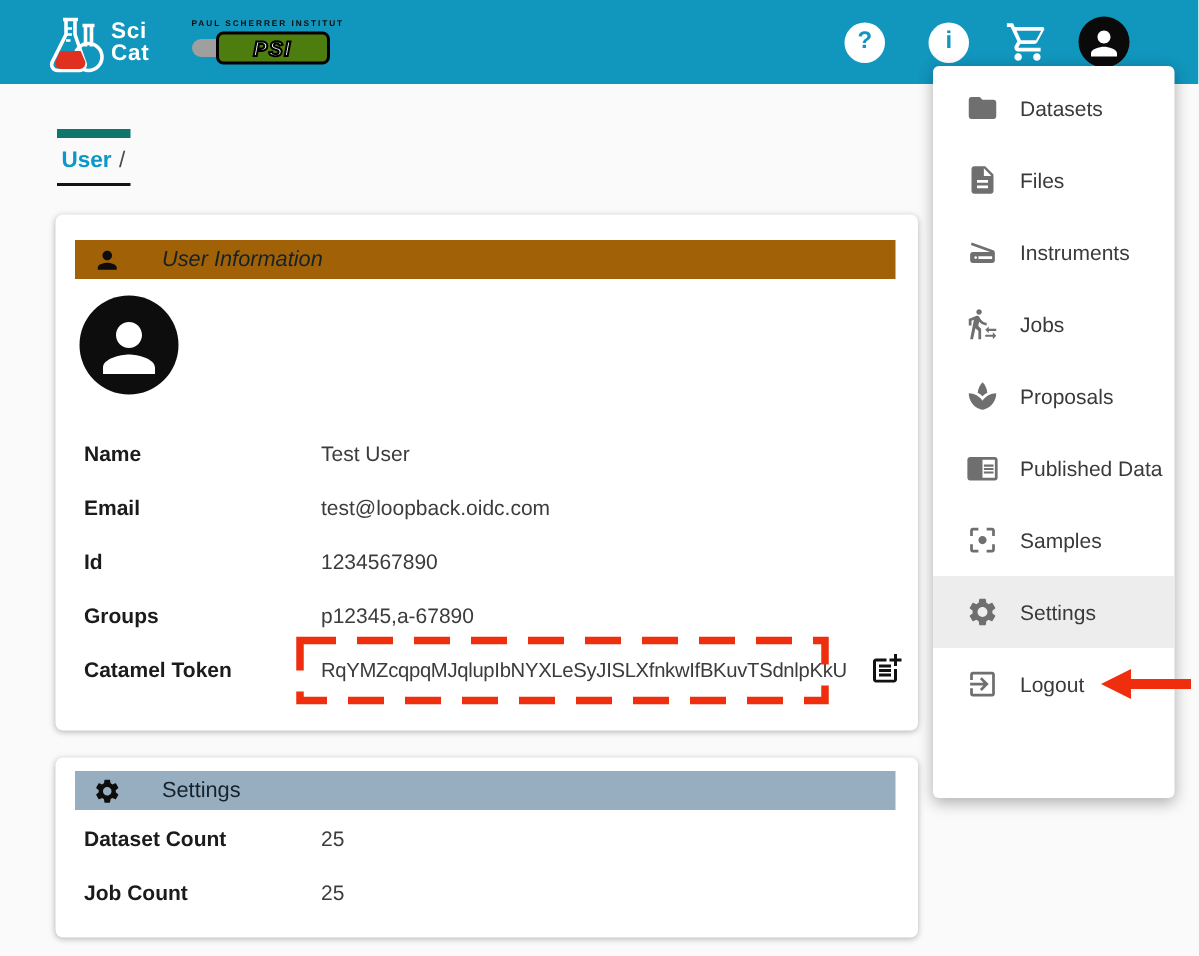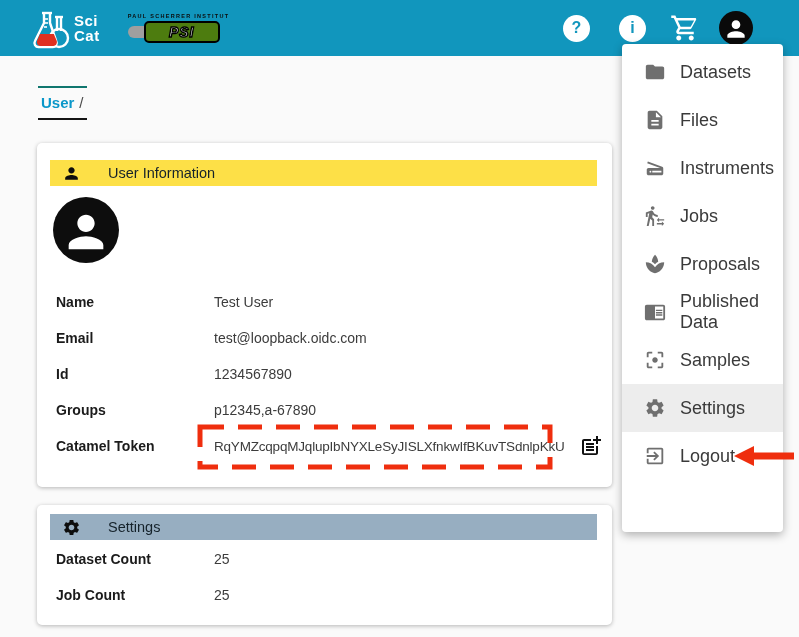--- a/index.html
+++ b/index.html
@@ -27,31 +27,31 @@
     display:flex;align-items:center;justify-content:center;font-weight:800;font-size:16px;}
   .btn-help{margin-right:29px;}
   .btn-info{margin-right:24px;}
   .btn-cart{margin-right:19px;}
   .btn-cart svg{width:30px;height:30px;fill:#fff;}
   .nav-avatar{width:34px;height:34px;border-radius:50%;background:#0a0a0a;overflow:hidden;
     display:flex;justify-content:center;margin-right:18px;}
   .nav-avatar svg{width:26px;height:26px;fill:#fff;margin-top:5px;}
   
   .breadcrumb{position:absolute;top:86px;left:38px;z-index:1;
-    display:inline-block;border-top:2px solid #0f766e;border-bottom:2px solid #141414;padding:6px 3px;}
+    display:inline-block;border-top:6px solid #0f766e;border-bottom:2px solid #141414;padding:6px 3px;}
   .bc-current{color:#0a97c9;font-weight:700;font-size:15px;text-decoration:none;cursor:pointer;}
   .bc-sep{color:#4a4a4a;font-size:15px;margin-left:5px;}
   
   .card{position:absolute;left:37px;width:575px;background:#fff;border-radius:5px;
     box-shadow:0 1px 4px rgba(0,0,0,0.28);}
   .user-card{top:143px;height:344px;}
   .settings-card{top:505px;height:120px;}
   .chead{position:absolute;left:13px;width:547px;height:26px;display:flex;align-items:center;
     padding-left:12px;box-sizing:border-box;}
-  .uc-head{top:17px;background:#fde047;}
+  .uc-head{top:17px;background:#a16207;font-style:italic;}
   .sc-head{top:9px;background:#97aec1;}
   .chead svg{width:19px;height:19px;fill:#0d0d0d;flex:none;}
   .chead .ctitle{margin-left:27px;font-size:14.5px;color:#15222a;}
   .big-avatar{position:absolute;left:16px;top:54px;width:66px;height:66px;border-radius:50%;
     background:#0d0d0d;overflow:hidden;display:flex;justify-content:center;}
   .big-avatar svg{width:52px;height:52px;fill:#fff;margin-top:9px;}
   .fields{position:absolute;left:0;right:0;}
   .uf{top:141px;} .sf{top:36px;}
   .frow{display:grid;grid-template-columns:158px 1fr;align-items:center;height:36px;padding-left:19px;}
   .flabel{font-weight:700;font-size:14px;color:#1b1b1b;}
@@ -60,21 +60,21 @@
   .token-value{font-size:13.5px;letter-spacing:-0.2px;text-align:right;}
   .copy-btn{background:none;border:none;padding:0;margin-left:14px;cursor:pointer;display:flex;}
   .copy-btn svg{width:24px;height:24px;fill:#111;}
   
   .menu-panel{position:absolute;top:44px;left:622px;width:161px;height:488px;background:#fff;
     border-radius:4px;box-shadow:0 3px 10px rgba(0,0,0,0.3);z-index:30;padding:4px 0;box-sizing:border-box;}
   .menu-item{height:48px;display:flex;align-items:center;padding-left:22px;cursor:pointer;}
   .menu-item.highlighted{background:#ededed;}
   .mi-icon{width:22px;height:22px;flex:none;display:flex;}
   .mi-icon svg{width:22px;height:22px;fill:#6f6f6f;}
-  .mi-label{margin-left:14px;font-size:18px;color:#3a3a3a;}
+  .mi-label{margin-left:14px;font-size:14px;color:#3a3a3a;}
   
   .token-highlight{position:absolute;left:196px;top:423px;width:358px;height:48px;z-index:40;pointer-events:none;}
   .settings-arrow{position:absolute;left:733px;top:444px;width:62px;height:24px;z-index:50;pointer-events:none;}
 </style>
 </head>
 <body>
 
 <header class="navbar">
   <div class="scicat-logo">
     <svg class="scicat-flask" viewBox="0 0 44 46">

